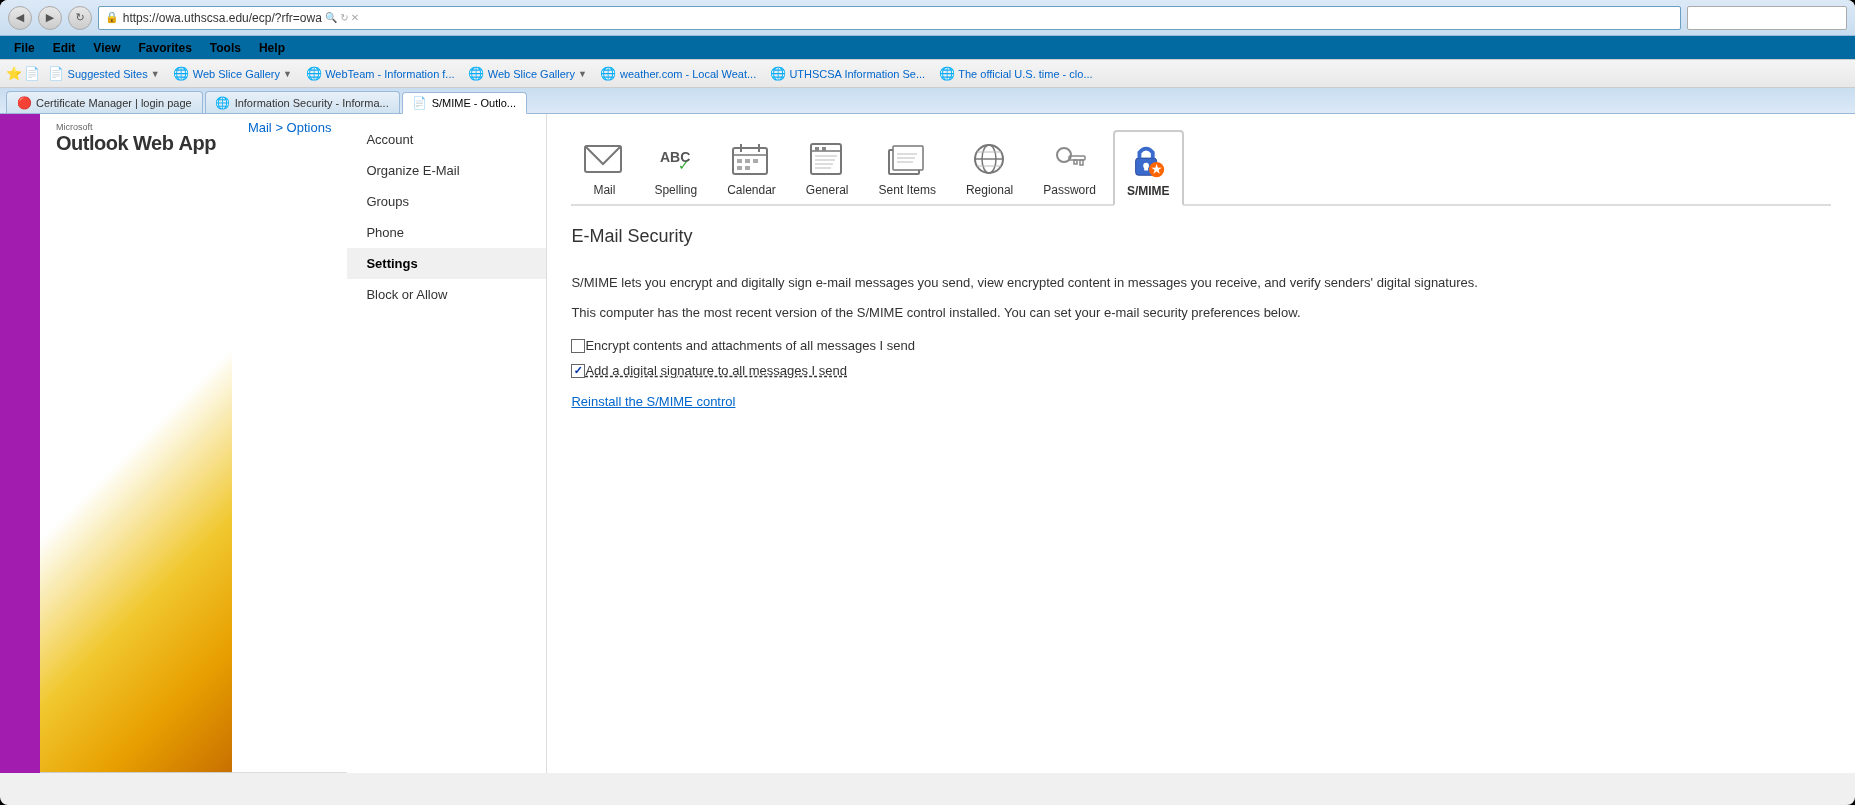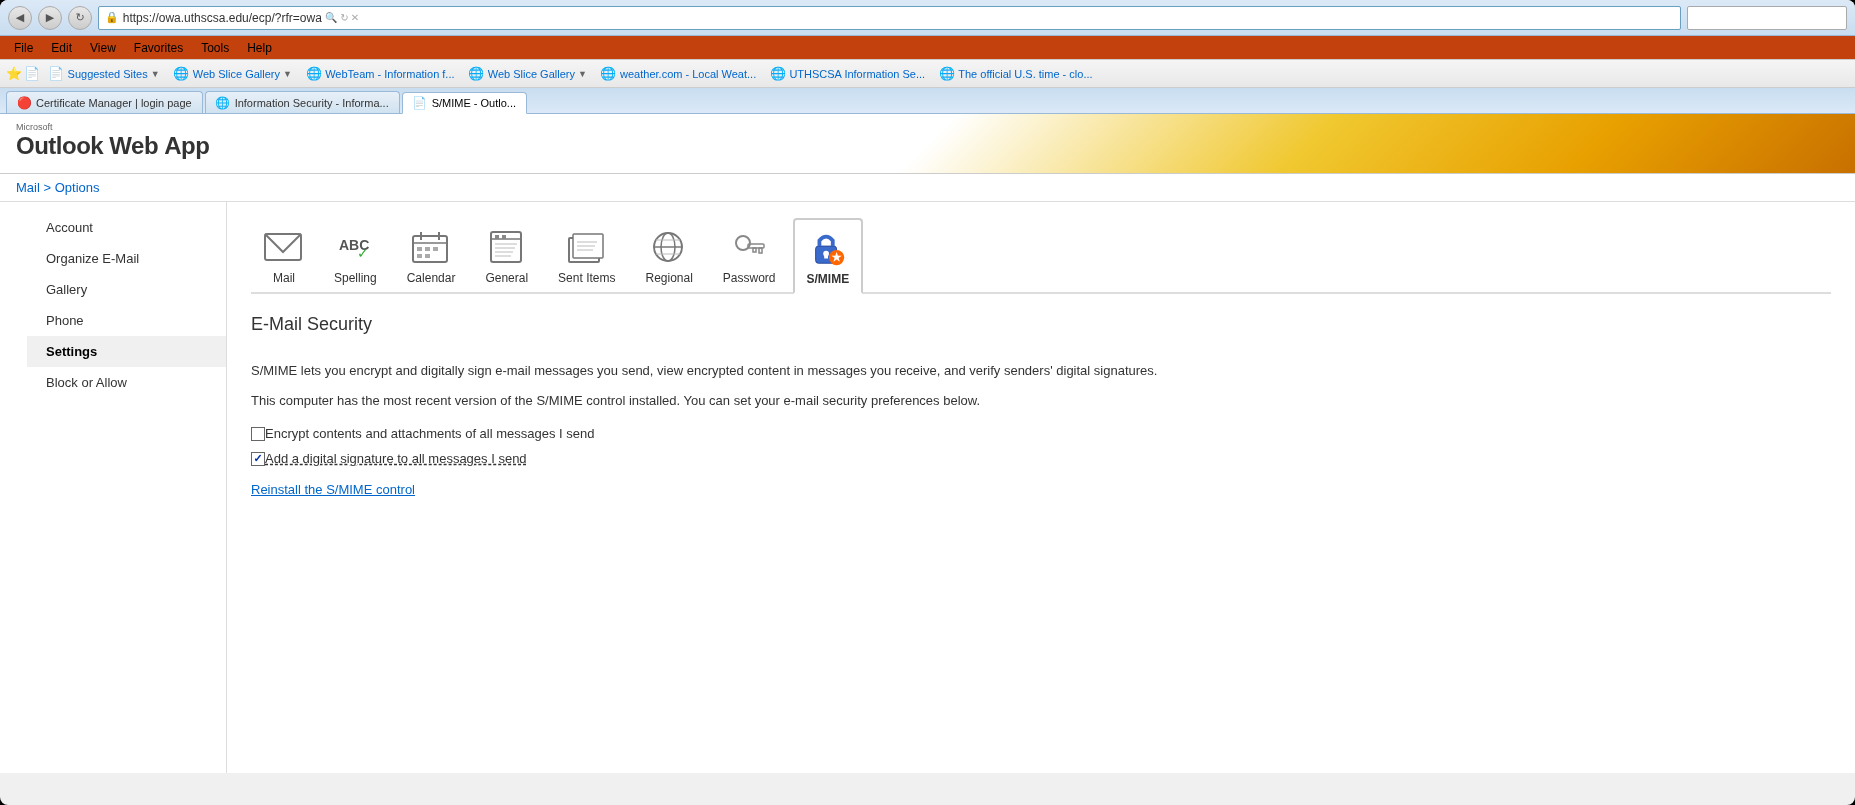--- a/index.html
+++ b/index.html
@@ -40,27 +40,28 @@
     }
     .address-lock { color: #888; margin-right: 4px; font-size: 11px; }
     .search-box {
       width: 160px; height: 24px; border: 1px solid #aaa;
       background: white; padding: 0 6px; font-size: 12px;
       border-radius: 2px;
     }
 
     
     .menu-bar {
-      background: #c2410c;
+      background: #0369a1;
       height: 24px;
       display: flex;
       align-items: center;
       padding: 0 6px;
       border-bottom: 1px solid #ccc;
       gap: 2px;
+      font-weight: bold;
     }
     .menu-item {
       padding: 2px 8px; font-size: 12px; cursor: pointer; color: #000;
       border-radius: 2px;
     }
 
     
     .bookmarks-bar {
       background: linear-gradient(to bottom, #f5f5f5, #e8e8e8);
       height: 28px;
@@ -103,34 +104,35 @@
       margin-bottom: -1px;
       z-index: 1;
       color: #000;
     }
     .tab-icon { font-size: 12px; }
 
     
     .browser-content {
       background: #a21caf;
       display: flex;
-      flex-direction: column;
+      flex-direction: row;
       height: calc(805px - 146px);
       position: relative;
+      padding-left: 40px;
     }
 
     
     .owa-header {
       background: linear-gradient(135deg, white 0%, white 50%, #f0c830 70%, #e8a000 85%, #c87000 100%);
       padding: 8px 16px 6px;
       border-bottom: 1px solid #ccc;
       min-height: 60px;
     }
     .owa-logo-ms { font-size: 9px; color: #666; }
-    .owa-logo-title { font-size: 24px; font-weight: 300; color: #333; letter-spacing: -0.5px; }
+    .owa-logo-title { font-size: 20px; font-weight: 300; color: #333; letter-spacing: -0.5px; }
     .owa-logo-title span { font-weight: 600; }
 
     
     .owa-breadcrumb {
       padding: 6px 16px;
       font-size: 13px;
       color: #0066cc;
       border-bottom: 1px solid #ddd;
       background: white;
     }
@@ -144,21 +146,20 @@
       background: white;
     }
 
     
     .owa-sidebar {
       width: 200px;
       min-width: 200px;
       border-right: 1px solid #ddd;
       padding: 10px 0;
       background: white;
-      margin-left: 27px;
     }
     .sidebar-nav-item {
       padding: 8px 16px;
       font-size: 13px;
       cursor: pointer;
       color: #333;
       border-left: 3px solid transparent;
     }
     .sidebar-nav-item.active {
       font-weight: bold;
@@ -330,21 +331,21 @@
       <a href="#">Mail</a>
       <span> &gt; </span>
       <span>Options</span>
     </div>
 
     <div class="owa-body">
 
       <div class="owa-sidebar">
         <div class="sidebar-nav-item">Account</div>
         <div class="sidebar-nav-item">Organize E-Mail</div>
-        <div class="sidebar-nav-item">Gallery</div>
+        <div class="sidebar-nav-item">Groups</div>
         <div class="sidebar-nav-item">Phone</div>
         <div class="sidebar-nav-item active">Settings</div>
         <div class="sidebar-nav-item">Block or Allow</div>
       </div>
 
       <div class="owa-main">
 
         <div class="icon-toolbar">
 
           <div class="toolbar-icon-btn">

